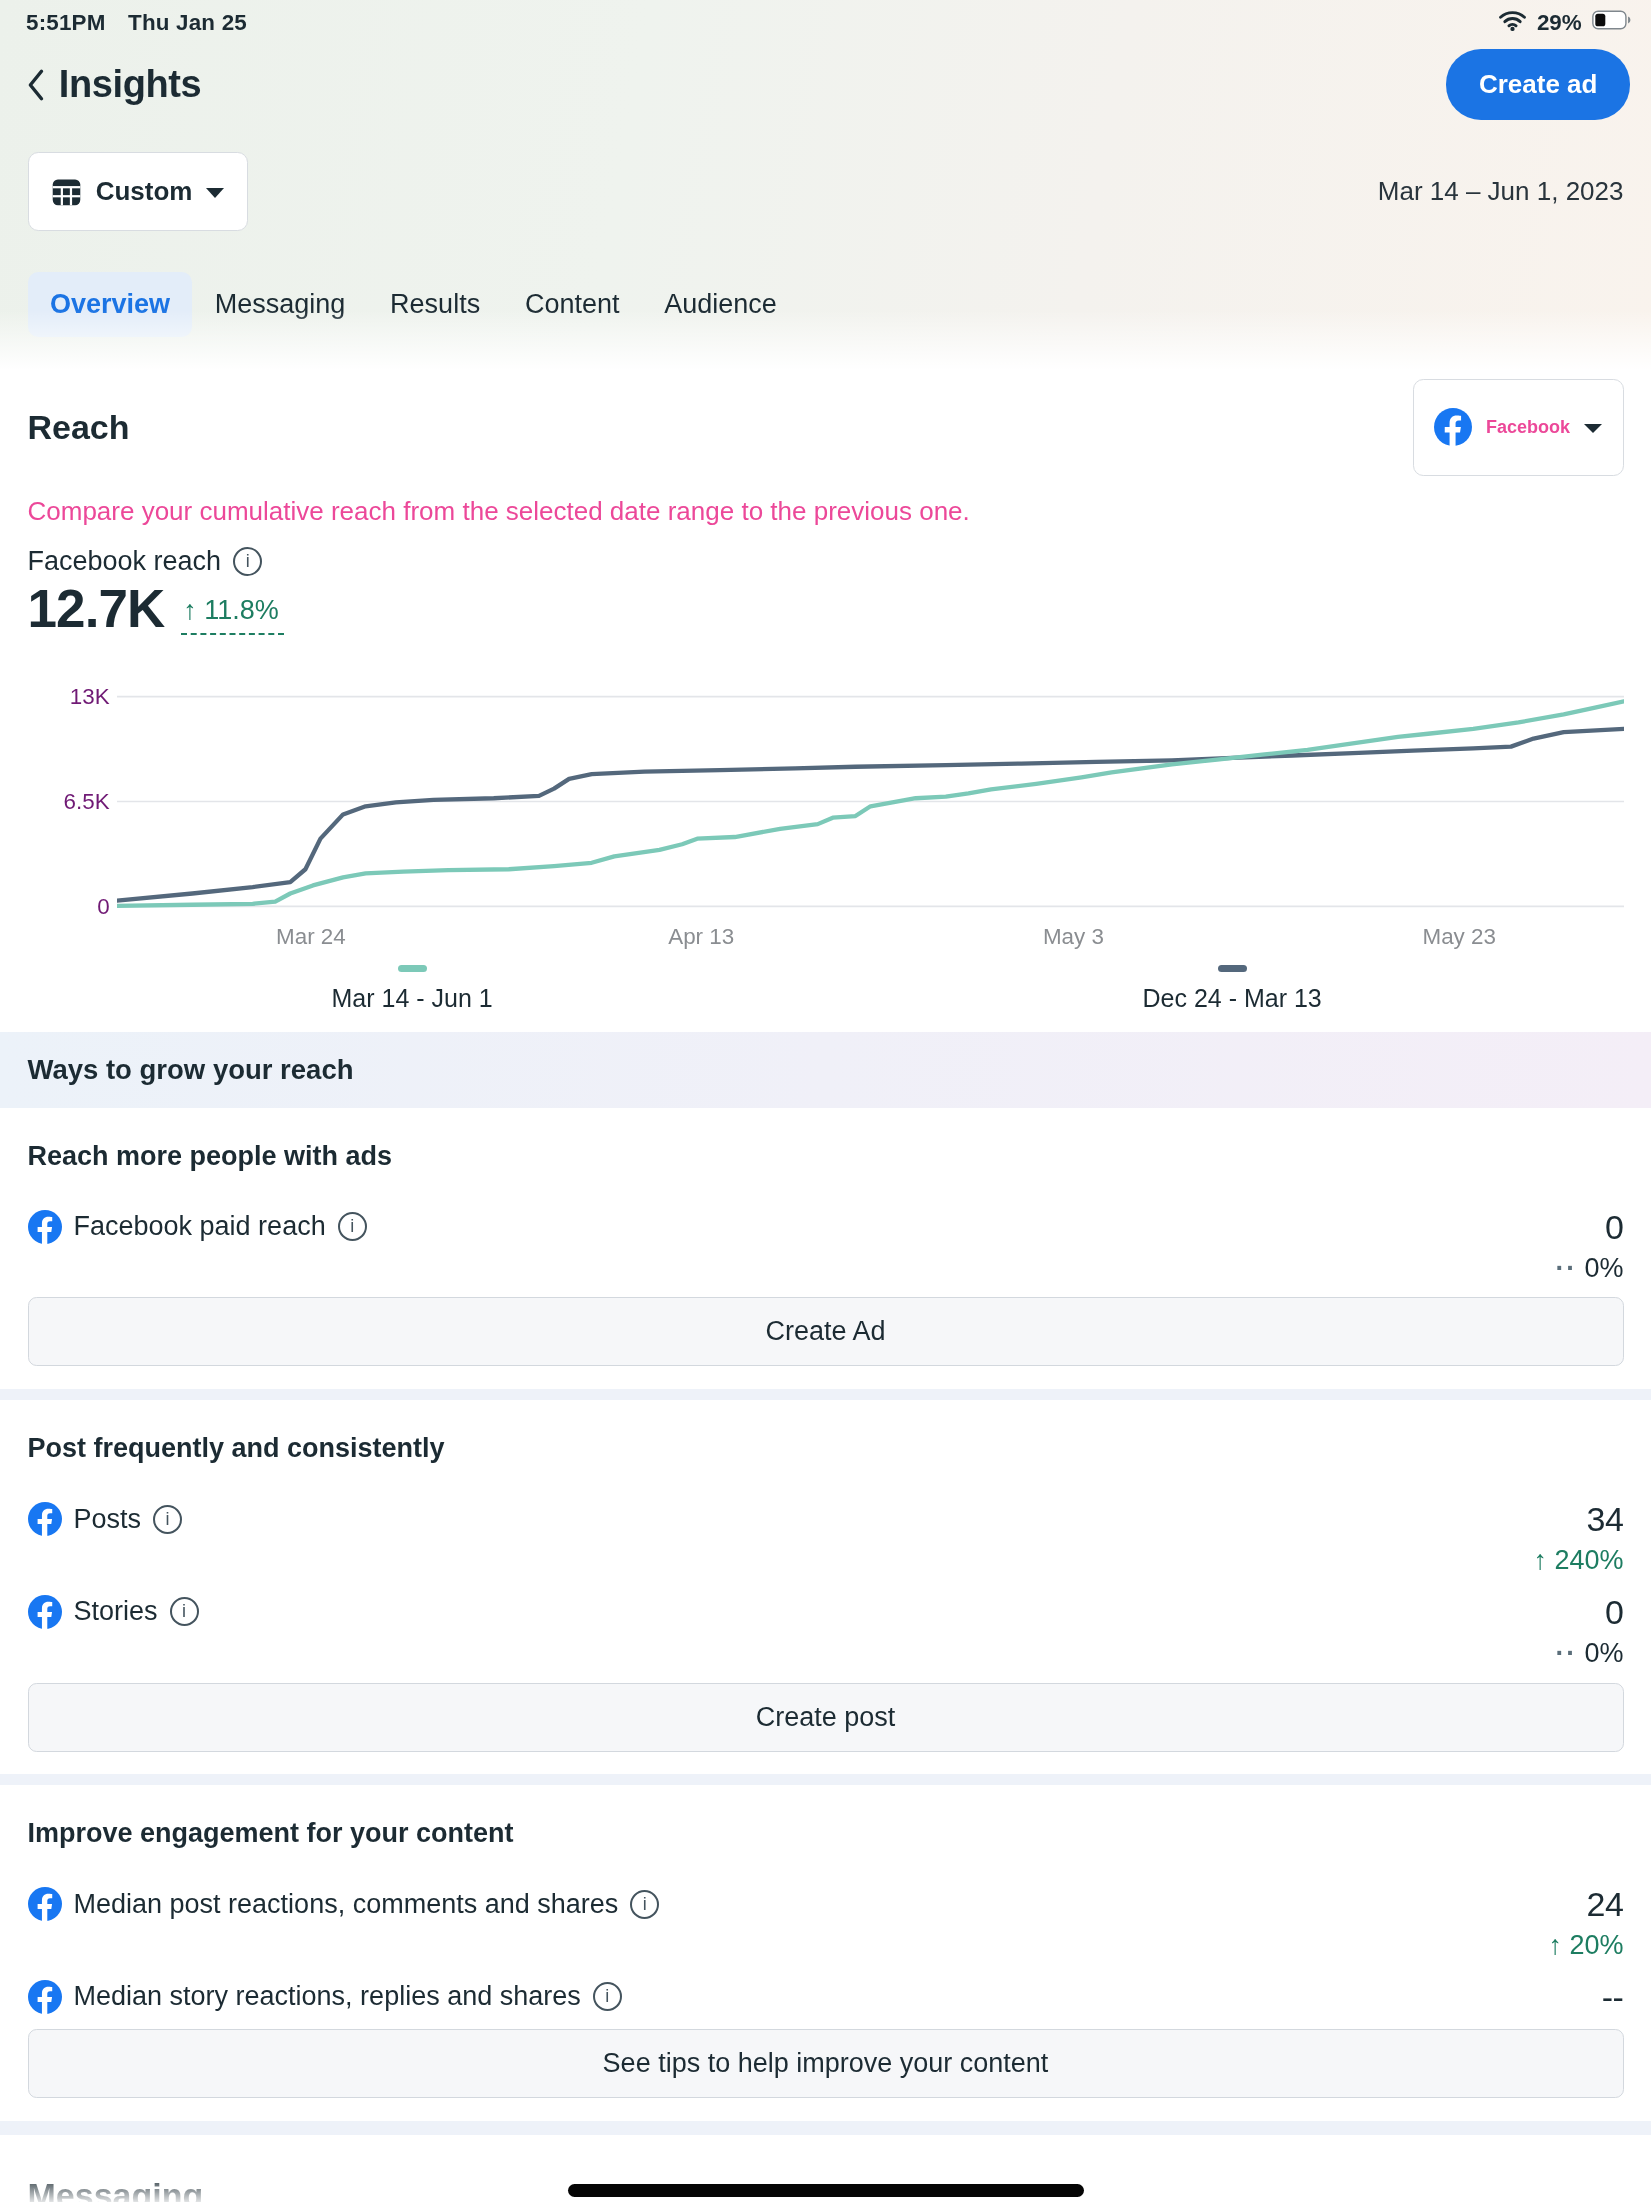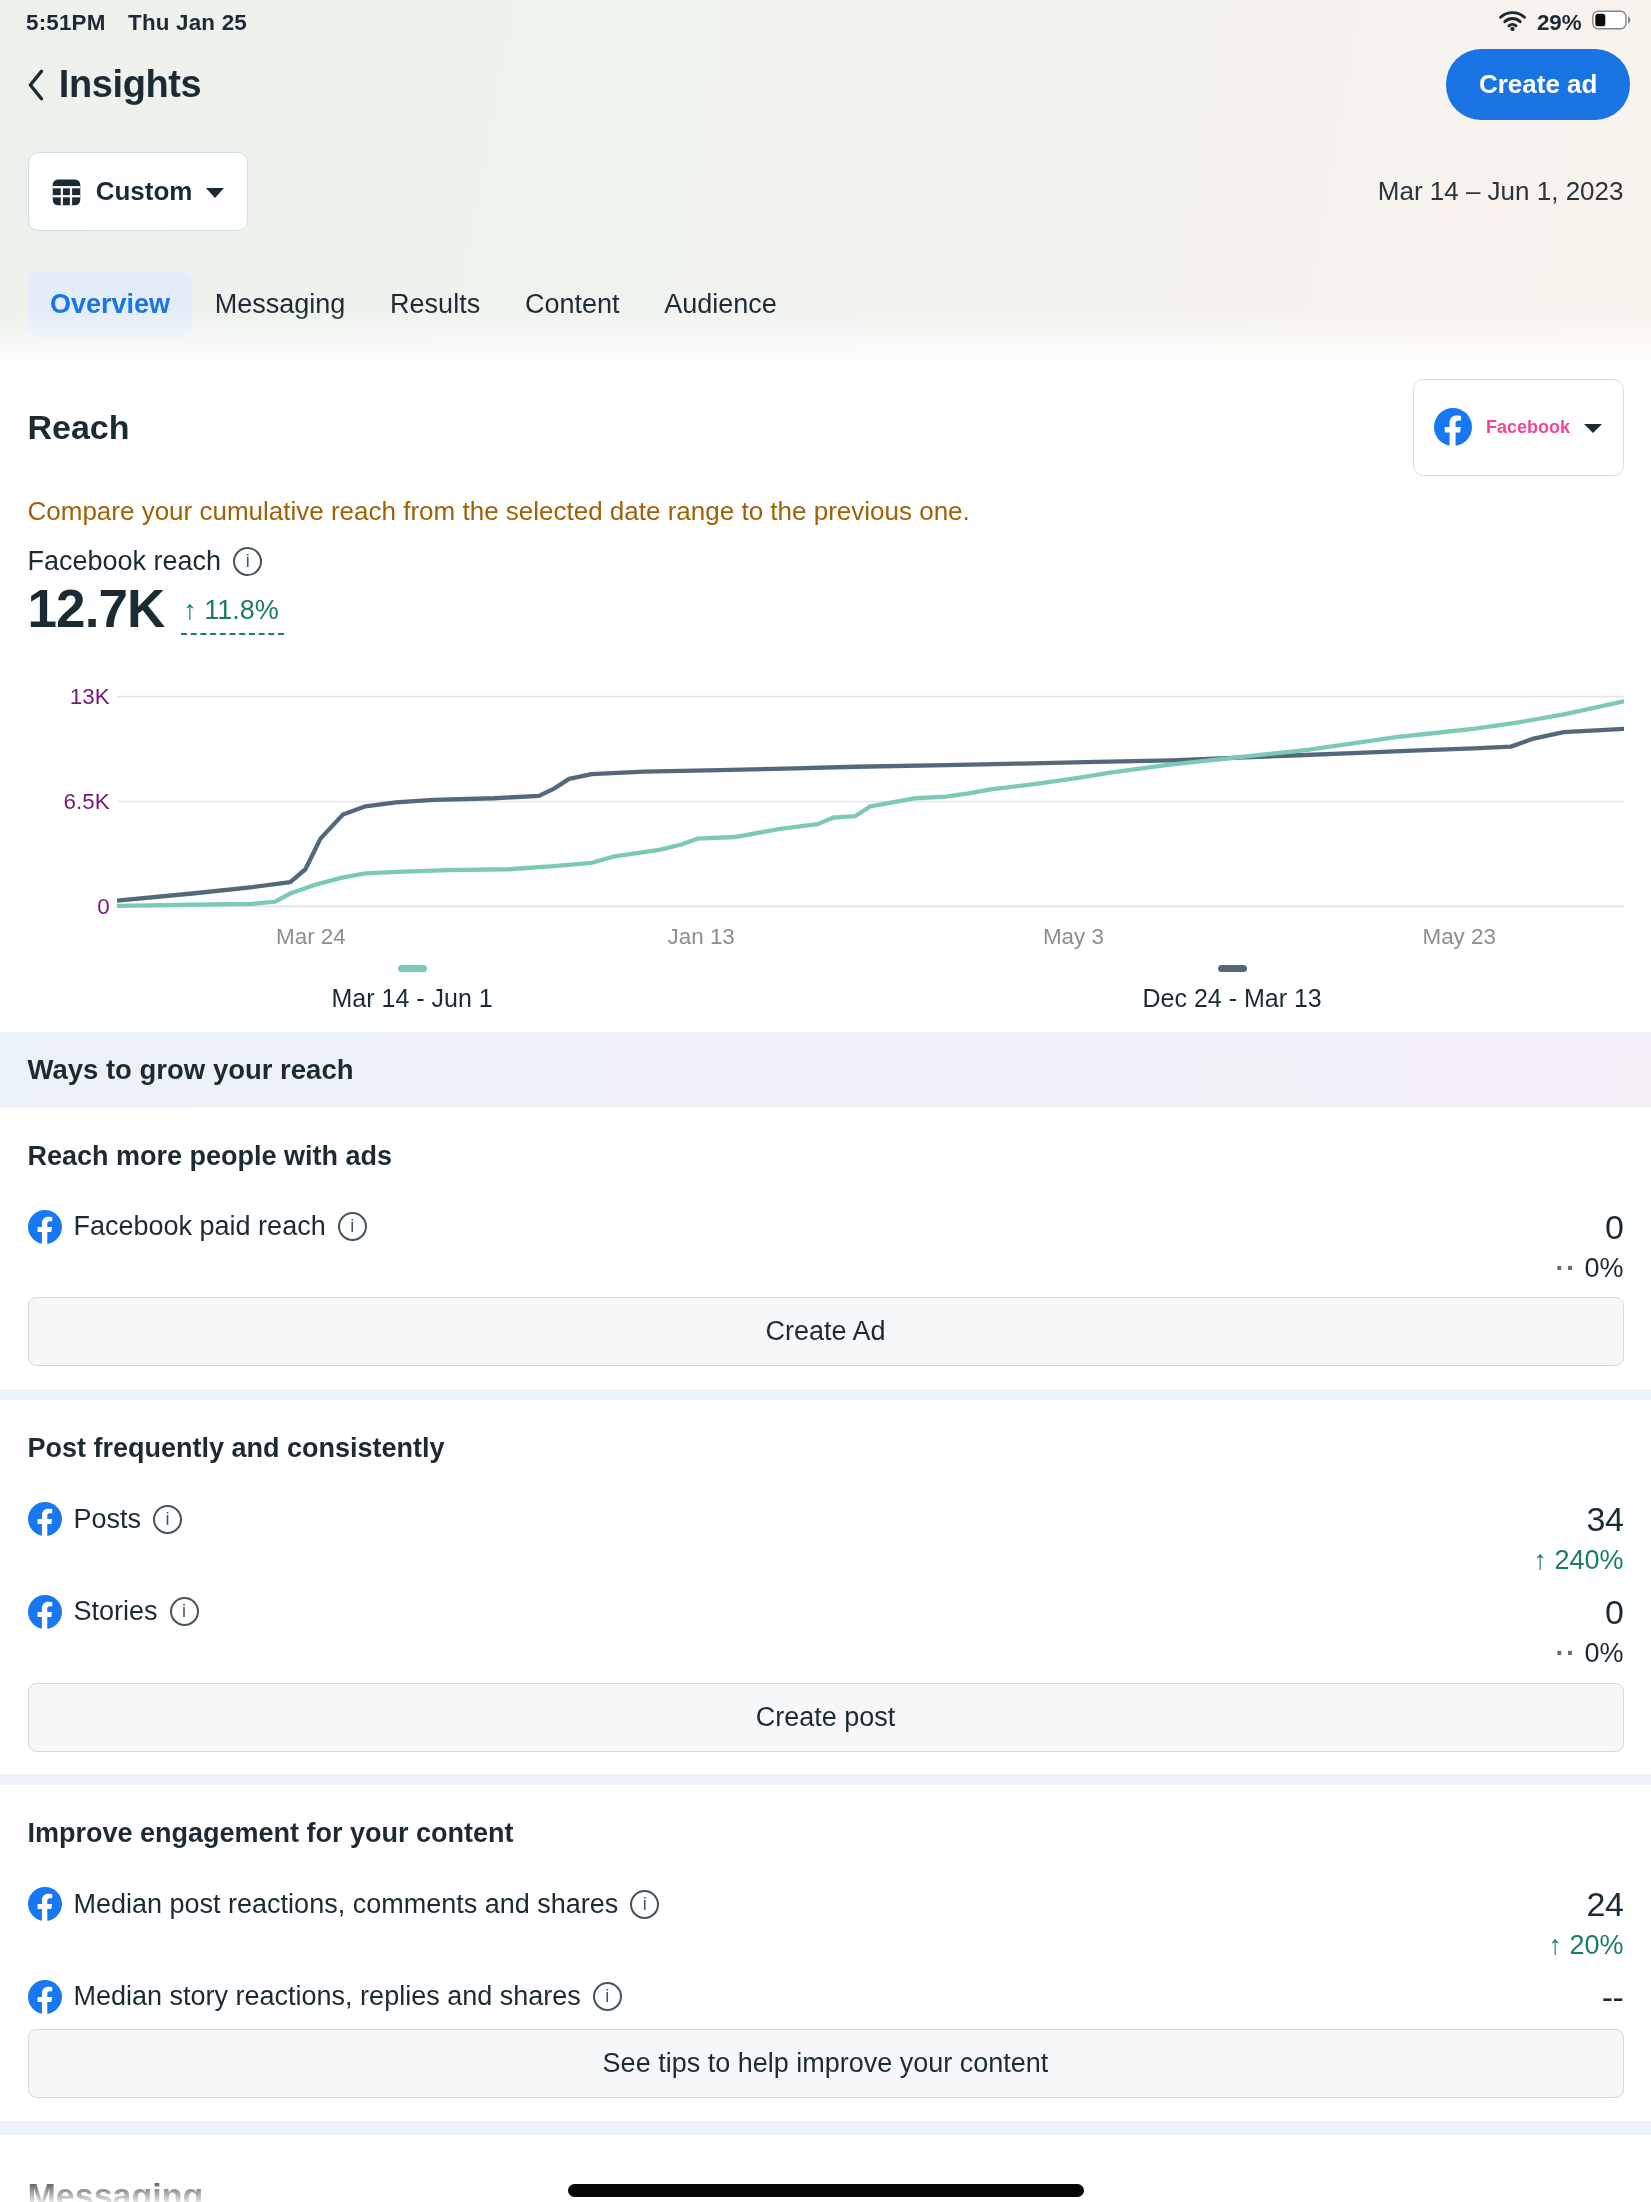--- a/index.html
+++ b/index.html
@@ -34,21 +34,21 @@
   .tab { padding:17px 22.4px; font-size:27px; border-radius:10.3px; color:#1c2b33; cursor:pointer; }
   .tab.active { background:#e3edf9; color:var(--accent,#1b74e4); font-weight:600; }
   
   .main { padding:0 27.5px; }
   .reach-head { display:flex; align-items:center; justify-content:space-between; margin-top:8.6px; }
   .sec-big-title { font-size:34px; font-weight:700; }
   .fb-select { display:flex; align-items:center; gap:13.8px; height:97px; padding:0 20.6px;
     background:#fff; border:0.9px solid #d8dce1; border-radius:10.3px;
     font-size:18px; font-weight:600; font-family:inherit; color:#ec4899; cursor:pointer; }
   .fb-select .caret { border-top-width:9.5px; }
-  .desc { margin-top:20.6px; font-size:26px; color:#a16207; }
+  .desc { margin-top:20.6px; font-size:26px; color:#ec4899; }
   .metric-title { margin-top:19px; display:flex; align-items:center; gap:12px; font-size:27px; }
   .info { width:29px; height:29px; border:2.2px solid #44545e; border-radius:50%;
     display:inline-flex; align-items:center; justify-content:center;
     font-size:18px; color:#44545e; flex:0 0 auto; cursor:pointer; }
   .headline { margin-top:5.2px; display:flex; align-items:flex-end; gap:17px; }
   .headline-value { font-size:53px; font-weight:700; letter-spacing:-0.9px; line-height:1; }
   .headline-trend { font-size:27px; color:var(--green,#1d7d61); padding:0 5.2px 6.9px 1.7px;
     border-bottom:2.6px dashed var(--green,#1d7d61); line-height:1.2; }
   
   .chart { margin-top:53px; display:flex; }
@@ -196,21 +196,21 @@
           <line x1="0" x2="1742" y1="254" y2="254" class="grid"></line>
           <line x1="0" x2="1742" y1="132" y2="132" class="grid"></line>
           <line x1="0" x2="1742" y1="10" y2="10" class="grid"></line>
           <polyline points="0.0,247.4 87.1,239.0 156.8,231.5 200.3,225.8 217.8,210.8 235.2,175.2 261.3,147.0 287.4,137.6 322.3,132.9 365.8,130.1 435.5,128.2 487.8,125.4 505.2,117.0 522.6,105.7 548.7,100.1 609.7,97.3 696.8,95.4 783.9,93.5 853.6,91.6 958.1,89.8 1045.2,87.9 1132.3,86.0 1219.4,84.1 1289.1,81.3 1358.8,78.5 1428.4,75.7 1498.1,72.9 1567.8,70.1 1611.4,68.2 1637.5,58.8 1672.3,51.3 1742.0,47.5" fill="none" stroke="#54687c" stroke-width="5" stroke-linejoin="round" stroke-linecap="round"></polyline>
           <polyline points="0.0,253.4 87.1,252.1 156.8,251.0 182.9,248.4 200.3,239.0 226.5,229.6 261.3,220.2 287.4,215.5 331.0,213.6 383.2,211.8 452.9,210.8 505.2,207.1 548.7,203.3 574.9,195.8 627.1,188.3 653.3,181.7 670.7,175.2 714.2,173.3 766.5,163.9 810.0,158.3 827.4,150.8 853.6,148.9 871.0,137.6 923.3,128.2 958.1,126.4 984.2,122.6 1010.4,117.9 1062.6,111.4 1114.9,103.8 1149.7,98.2 1184.6,93.5 1219.4,88.8 1271.7,83.2 1323.9,77.6 1376.2,71.9 1428.4,64.4 1480.7,56.9 1515.5,53.2 1567.8,47.5 1620.1,40.0 1672.3,30.6 1707.2,23.1 1742.0,15.6" fill="none" stroke="#7cc9b8" stroke-width="5" stroke-linejoin="round" stroke-linecap="round"></polyline>
         </svg>
     </div>
   </div>
   <div class="xlabels" id="x-labels">
       <span style="left: 12.9%;">Mar 24</span>
-      <span style="left: 38.8%;">Jan 13</span>
+      <span style="left: 38.8%;">Apr 13</span>
       <span style="left: 63.5%;">May 3</span>
       <span style="left: 89.1%;">May 23</span>
     </div>
   <div class="legend" id="chart-legend">
       <span class="item" style="left: 304px;">
         <span class="dash" style="background: rgb(124, 201, 184);"></span>
         <span>Mar 14 - Jun 1</span>
       </span>
       <span class="item" style="left: 1115px;">
         <span class="dash" style="background: rgb(84, 104, 124);"></span>

